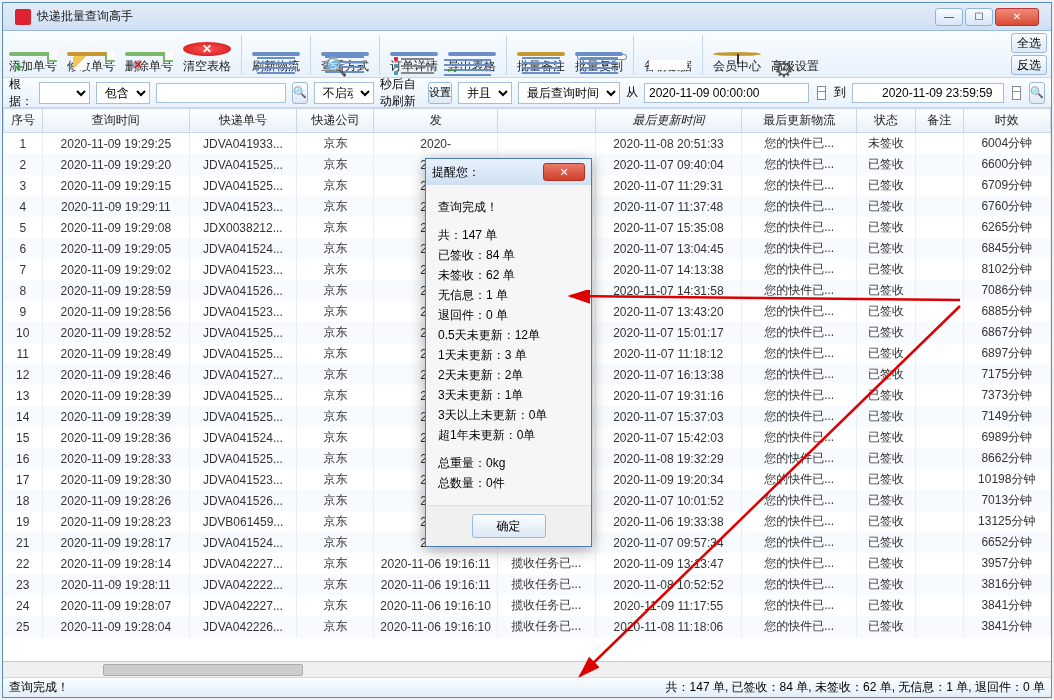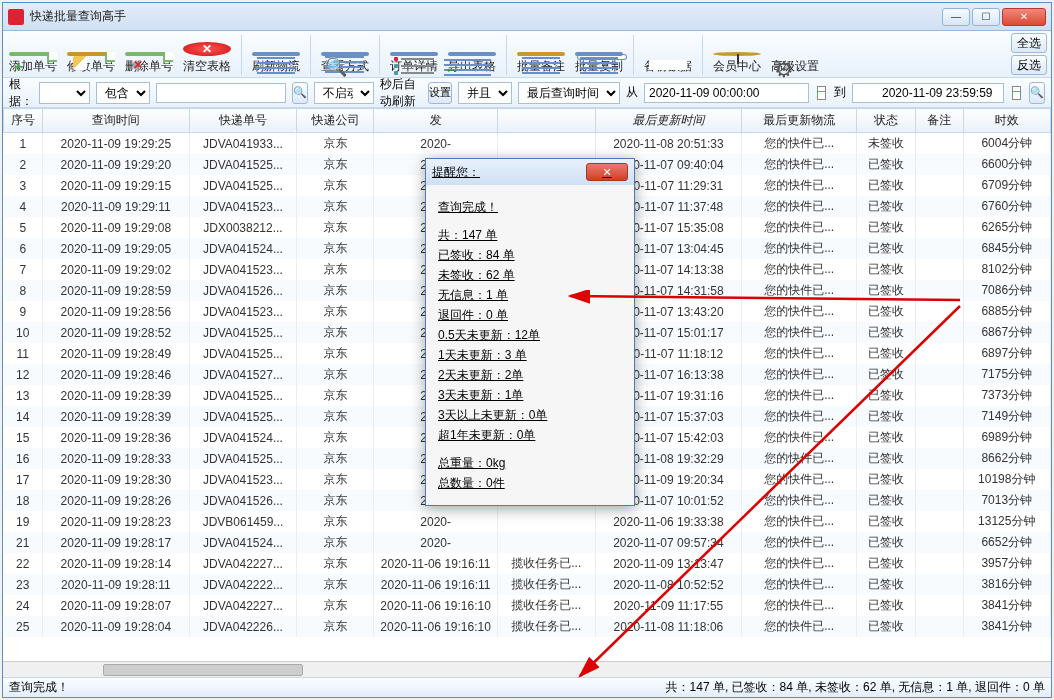--- a/index.html
+++ b/index.html
@@ -1,20 +1,20 @@
 <!DOCTYPE html>
 <html><head>
 <meta charset="utf-8">
 <style>
 * { box-sizing: border-box; margin: 0; padding: 0; font-family: "Microsoft YaHei", "SimSun", sans-serif; }
 body { background: #f0f0f0; width: 1054px; height: 700px; overflow: hidden; position: relative; }
 
 
 .window { border: 1px solid #5a8fc6; background: #fff; width: 1050px; height: 696px; margin: 2px; display: flex; flex-direction: column; }
-.titlebar { background: linear-gradient(#e4ecf7,#cfe0f4); height: 28px; display: flex; align-items: center; padding: 0 5px; border-bottom: 1px solid #9db9d9; }
+.titlebar { background: linear-gradient(#e4ecf7,#cfe0f4); height: 28px; display: flex; align-items: center; padding: 0 12px; border-bottom: 1px solid #9db9d9; }
 .titlebar .icon { width: 16px; height: 16px; background: #d23; margin-right: 6px; border-radius: 2px; }
 .titlebar .title { font-size: 12px; color: #1a1a1a; flex: 1; }
 .winbtns { display: flex; gap: 2px; }
 .winbtn { width: 28px; height: 18px; background: linear-gradient(#f7fbff,#d6e6f8); border: 1px solid #8fb3db; border-radius: 3px; display:flex; align-items:center; justify-content:center; font-size:10px; color:#333; }
 .winbtn.close { background: linear-gradient(#f08a7a,#d94a34); color:#fff; border-color:#b33; width:44px; }
 
 
 .menubar { background: linear-gradient(#f7fbff,#e3eefb); height: 22px; display:flex; align-items:center; padding:0 4px; font-size:12px; border-bottom:1px solid #c5d8ee; }
 .menubar span { padding: 2px 7px; }
 
@@ -40,21 +40,21 @@
 
 
 .hscroll { height:16px; background:#f0f0f0; border-top:1px solid #ccc; position:relative; }
 .hscroll .thumb { position:absolute; left:100px; top:2px; height:12px; width:200px; background:#cdcdcd; border:1px solid #aaa; border-radius:2px; }
 
 
 .statusbar { height:20px; background:linear-gradient(#fafdff,#e3eefb); border-top:1px solid #c5d8ee; display:flex; align-items:center; font-size:12px; padding:0 6px; }
 .statusbar .left { flex:1; }
 
 
-.modal { position:absolute; left:425px; top:158px; width:210px; background:#f0f0f0; border:1px solid #4f7bb5; box-shadow:0 3px 14px rgba(0,0,0,0.35); z-index:10;text-decoration:underline; }
+.modal { position:absolute; left:425px; top:158px; width:167px; background:#f0f0f0; border:1px solid #4f7bb5; box-shadow:0 3px 14px rgba(0,0,0,0.35); z-index:10; }
 .modal-title { background:linear-gradient(#e9f1fb,#cfe0f4); height:26px; display:flex; align-items:center; padding:0 6px; font-size:12px; }
 .modal-title span { flex:1; }
 .modal-close { width:42px; height:18px; background:linear-gradient(#ea7a6a,#d13f2a); border:1px solid #a32; border-radius:3px; color:#fff; display:flex; align-items:center; justify-content:center; font-size:11px; }
 .modal-body { padding:14px 12px 10px 12px; font-size:12px; line-height:16px; background:#f6f6f6; }
 .modal-body p { margin-bottom:4px; }
 .modal-body .sp { margin-bottom:12px; }
 .modal-foot { padding:8px; text-align:center; background:#f0f0f0; border-top:1px solid #ddd; }
 .modal-foot button { width:74px; height:24px; font-size:12px; border:1px solid #9cb9d9; background:linear-gradient(#fafdff,#dbe8f6); border-radius:3px; }
 
 
@@ -544,20 +544,23 @@
     <p>退回件：0 单</p>
     <p>  0.5天未更新：12单</p>
     <p>  1天未更新：3 单</p>
     <p>  2天未更新：2单</p>
     <p>  3天未更新：1单</p>
     <p>  3天以上未更新：0单</p>
     <p class="sp">  超1年未更新：0单</p>
     <p>总重量：0kg</p>
     <p>总数量：0件</p>
   </div>
+  <div class="modal-foot">
+    <button>确定</button>
+  </div>
 </div>
 
 <svg class="arrow" style="left:550px;top:290px" width="420" height="250">
   <defs>
       <marker id="ah" markerWidth="10" markerHeight="10" refX="8" refY="3" orient="auto">
         <path d="M0,0 L9,3 L0,6 Z" fill="#d00"></path>
       </marker>
     </defs>
   <line x1="410" y1="10" x2="20" y2="6" stroke="#d00" stroke-width="2.5" marker-end="url(#ah)"></line>
 </svg>

